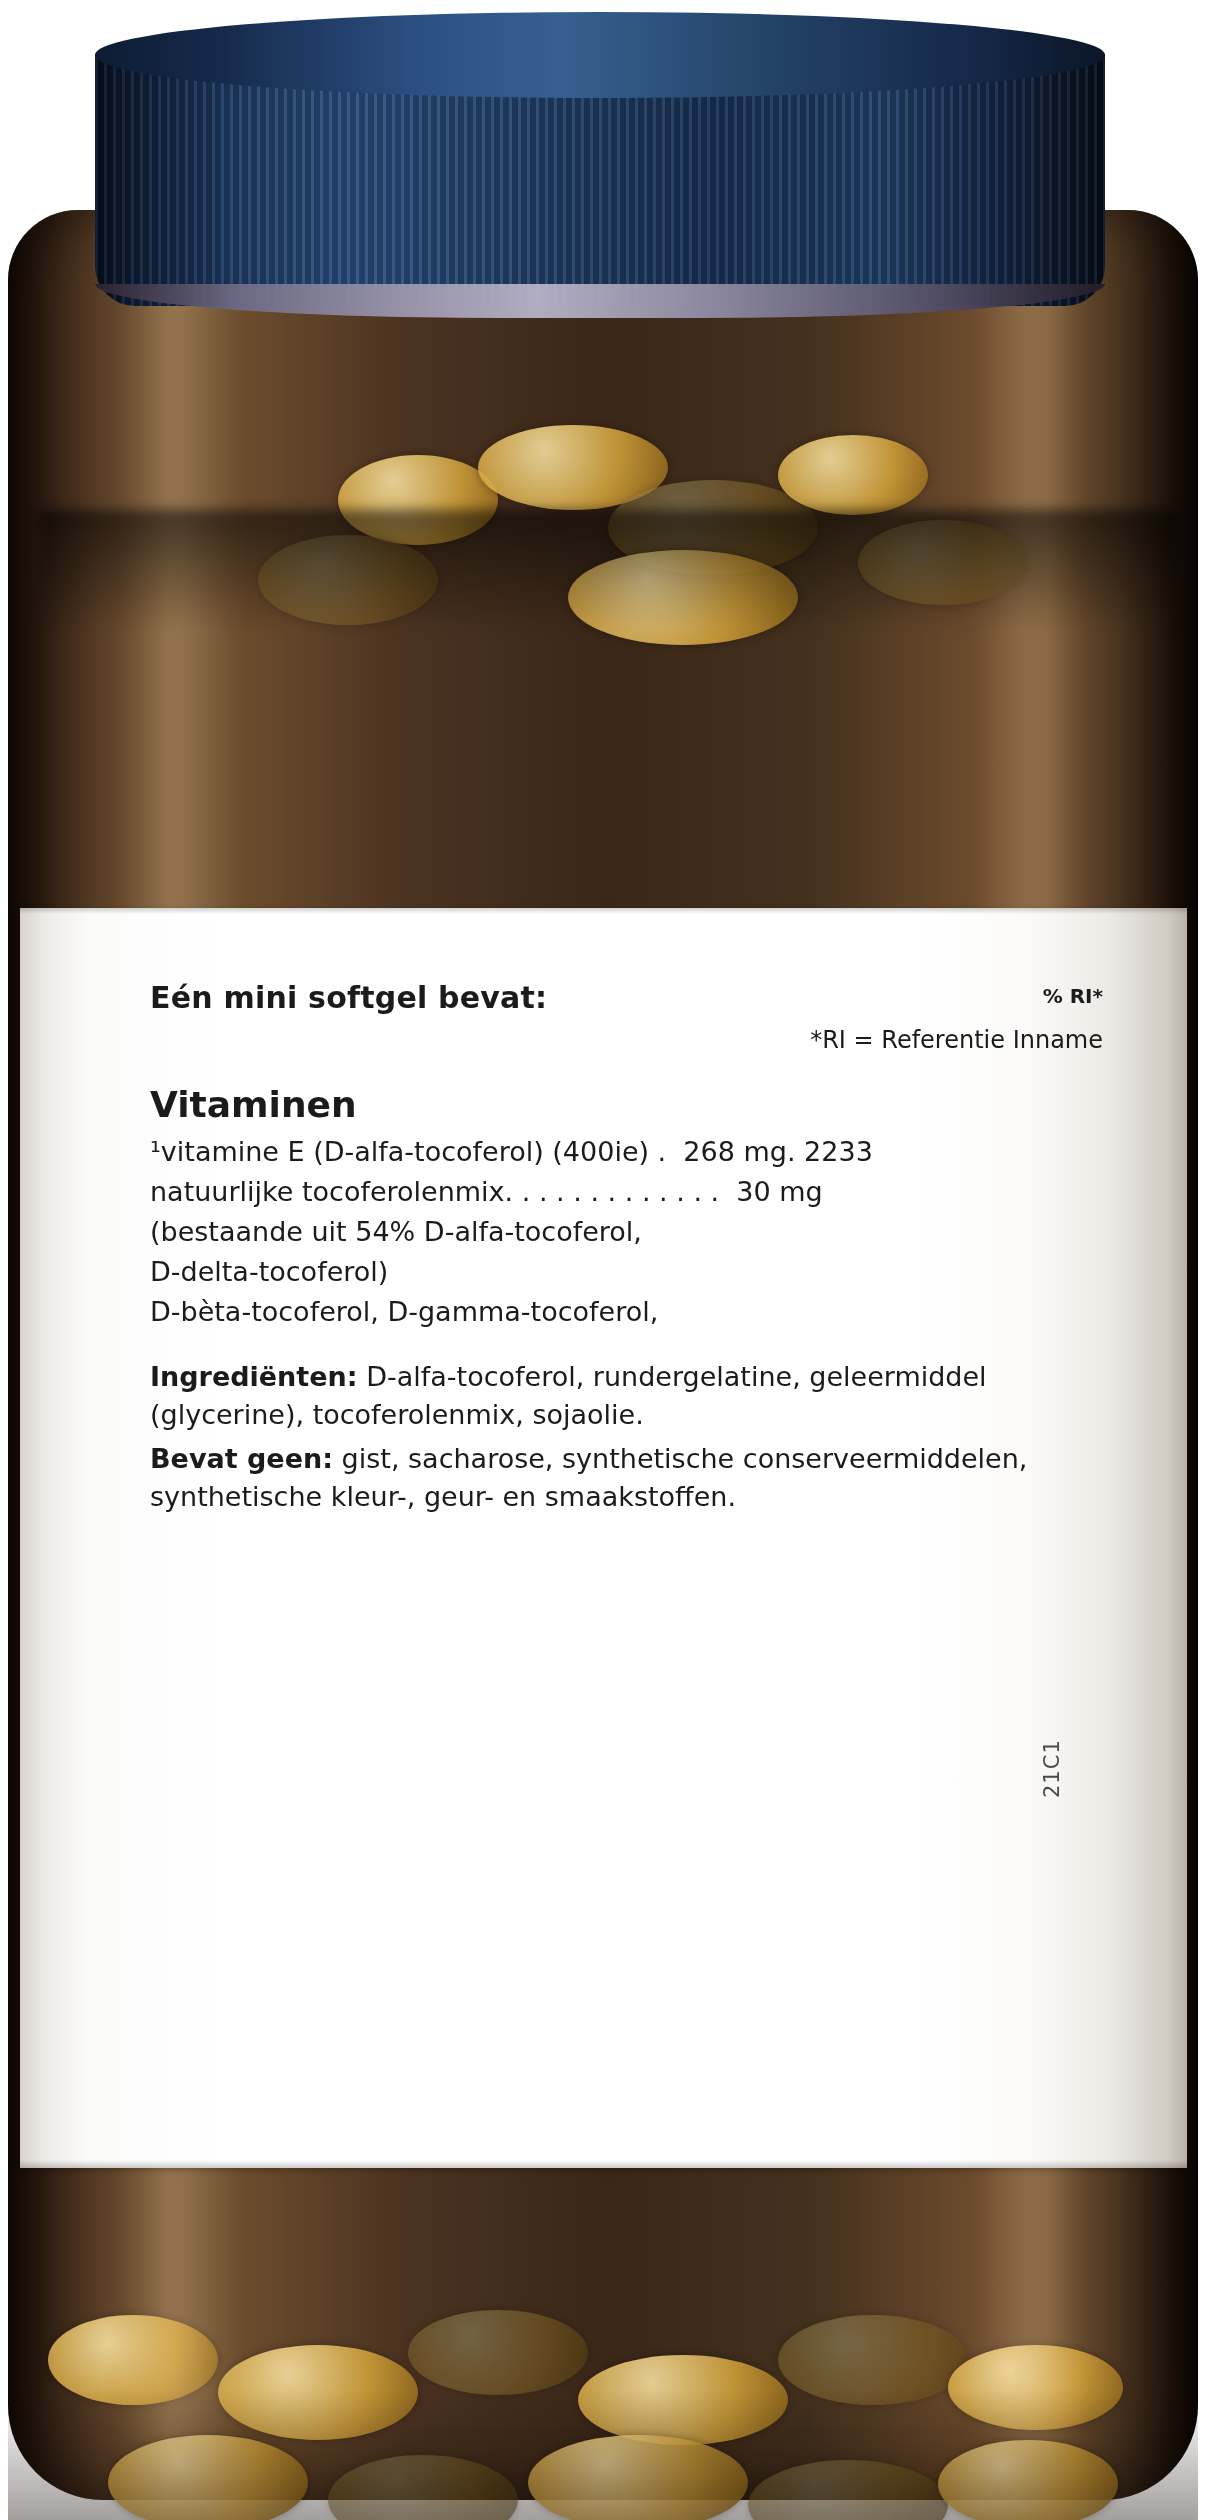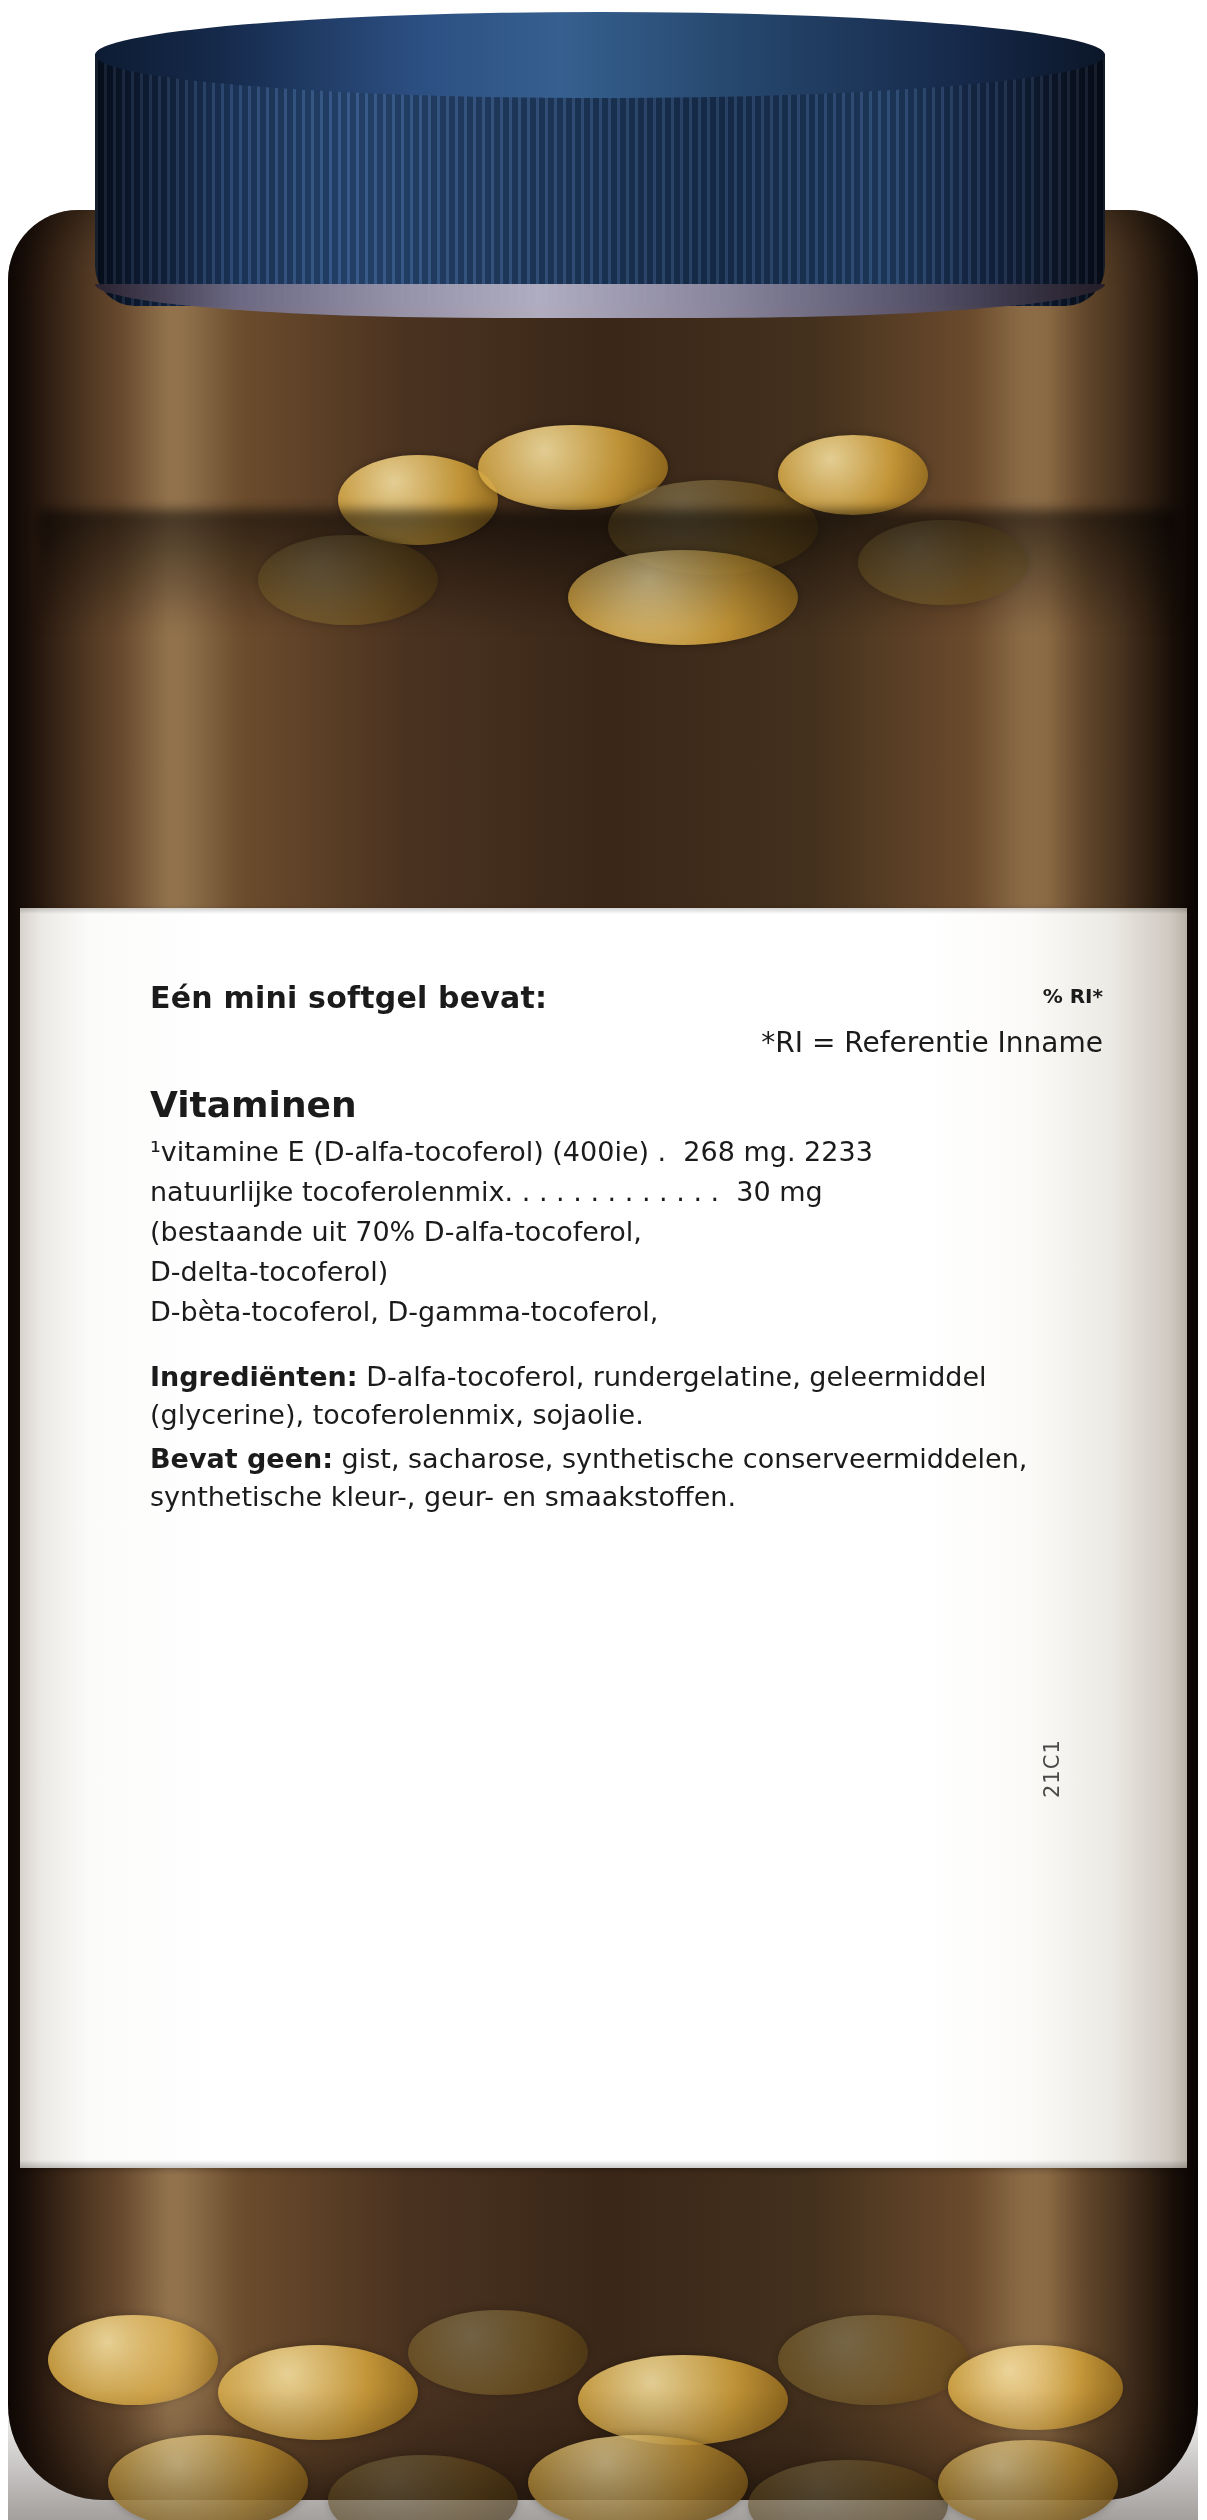--- a/index.html
+++ b/index.html
@@ -231,21 +231,21 @@
   .hdr-right {
     position: absolute;
     right: 7px; top: 4px;
     font-size: 20px;
     font-weight: bold;
   }
   .ri-note {
     position: absolute;
     right: 7px;
     top: 118px;
-    font-size: 28px;
+    font-size: 24px;
   }
 
   .sect-title {
     position: absolute;
     left: 0px;
     top: 176px;
     font-size: 36px;
     font-weight: 700;
   }
 
@@ -341,21 +341,21 @@
           <div class="hdr-right">% RI*</div>
         </div>
 
         <div class="ri-note">*RI = Referentie Inname</div>
 
         <div class="sect-title">Vitaminen</div>
 
         <div class="vit-block">
           <div class="vit-line">¹vitamine E (D-alfa-tocoferol) (400ie) .  268 mg. 2233</div>
           <div class="vit-line">natuurlijke tocoferolenmix. . . . . . . . . . . . .  30 mg</div>
-          <div class="vit-line">(bestaande uit 70% D-alfa-tocoferol,</div>
+          <div class="vit-line">(bestaande uit 54% D-alfa-tocoferol,</div>
           <div class="vit-line">D-delta-tocoferol)</div>
           <div class="vit-line">D-bèta-tocoferol, D-gamma-tocoferol,</div>
         </div>
 
         <div class="ingr-block">
           <p style="margin:0 0 6px 0;">
             <span class="bold">Ingrediënten:</span>
             <span>D-alfa-tocoferol,   rundergelatine, geleermiddel (glycerine), tocoferolenmix, sojaolie.</span>
           </p>
           <p style="margin:0;">

